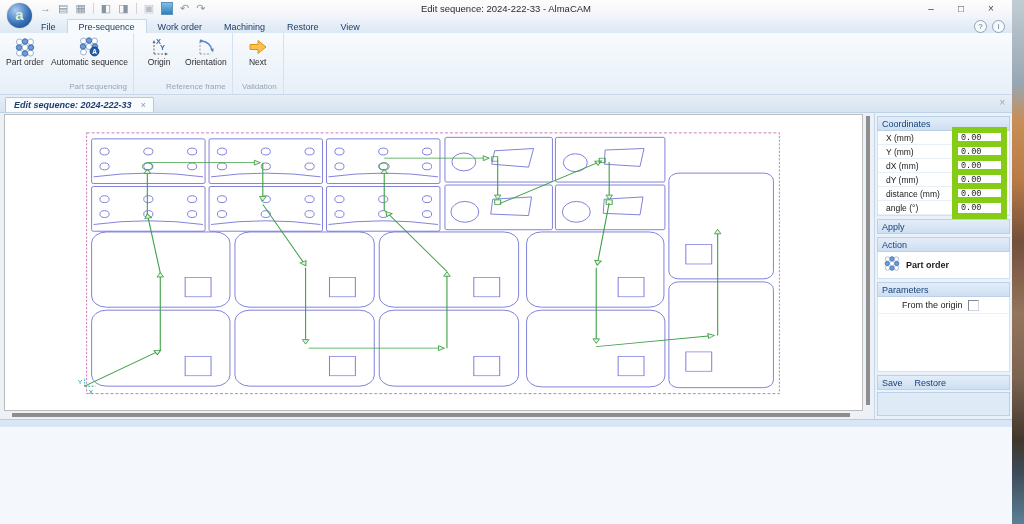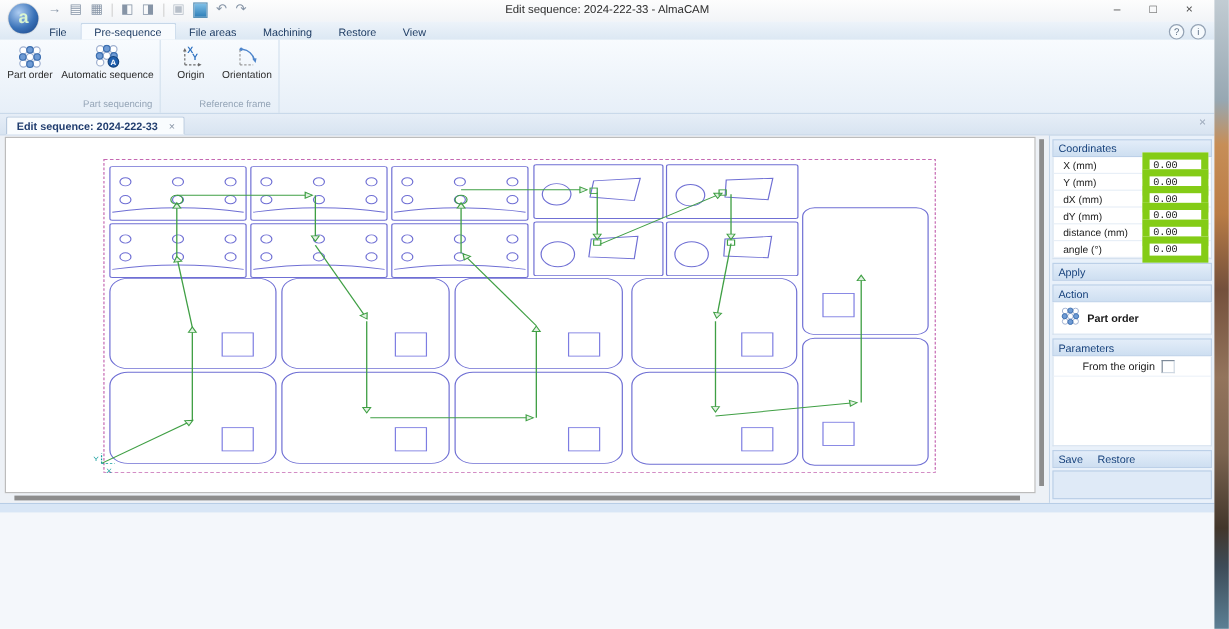--- a/index.html
+++ b/index.html
@@ -26,21 +26,21 @@
   .helpicons{position:absolute;right:7px;top:2px;display:flex;gap:5px;}
   .hicon{width:11px;height:11px;border:1px solid #93a2b4;border-radius:50%;font-size:8px;color:#5f7186;text-align:center;line-height:11px;background:#f6fafd;}
   
   .ribbon{height:61px;background:linear-gradient(#f8fbfe,#e7eff8);border-bottom:1px solid #c9d9ea;display:flex;}
   .rgroup{display:flex;flex-direction:column;border-right:1px solid #d4e1ee;padding:1px 2px 0;}
   .rbuttons{flex:1;display:flex;align-items:flex-start;}
   .rbtn{min-width:40px;display:flex;flex-direction:column;align-items:center;font-size:8.5px;color:#2e2e2e;text-align:center;padding:2px 3px 0;line-height:9px;}
   .rbtn .ricon{height:22px;display:flex;align-items:center;}
   .rgrouplabel{font-size:8px;color:#95a5b7;text-align:right;padding:1px 4px 3px;white-space:nowrap;}
   
-  .doctabrow{height:17px;background:linear-gradient(#e6eef7,#d8e4f1);border-bottom:1px solid #bfd1e5;position:relative;display:flex;align-items:flex-end;}
+  .doctabrow{height:17px;background:linear-gradient(#e6eef7,#d8e4f1);border-bottom:1px solid #bfd1e5;position:relative;display:flex;align-items:flex-end;font-style:italic;}
   .doctab{margin-left:5px;background:#f9fcfe;border:1px solid #b7c9dd;border-bottom:none;font-size:9px;font-weight:bold;color:#1f3c6e;padding:2px 7px 2px 8px;display:flex;gap:9px;align-items:center;border-radius:2px 2px 0 0;white-space:nowrap;}
   .doctab .close{color:#8a97a8;font-weight:normal;font-size:9px;}
   .panelclose{position:absolute;right:7px;top:3px;color:#9aa7b8;font-size:10px;line-height:10px;}
   
   .workspace{display:flex;height:306px;}
   .canvaswrap{flex:1;position:relative;background:#edf1f6;}
   .canvas{position:absolute;left:4px;top:1px;right:11px;bottom:8px;background:#fff;border:1px solid #bcbcbc;}
   .canvas svg{width:100%;height:100%;display:block;}
   .vscroll{position:absolute;right:3px;top:2px;bottom:11px;width:6px;}
   .vthumb{position:absolute;left:1px;width:4px;top:1px;bottom:3px;background:#8d8d8d;}
@@ -86,21 +86,21 @@
     <div class="winbtns">
       <span>–</span>
       <span>□</span>
       <span>×</span>
     </div>
   </div>
 
   <div class="tabrow">
     <span class="tab">File</span>
     <span class="tab active">Pre-sequence</span>
-    <span class="tab">File areas</span>
+    <span class="tab">Work order</span>
     <span class="tab">Machining</span>
     <span class="tab">Restore</span>
     <span class="tab">View</span>
     <div class="helpicons">
       <span class="hicon">?</span>
       <span class="hicon">i</span>
     </div>
   </div>
 
   <div class="ribbon">
@@ -170,20 +170,33 @@
                 <path d="M4 17 V4 M4 17 H15" stroke="#9a9a9a" fill="none" stroke-dasharray="2 1.5"></path>
                 <path d="M6 4 A 12 12 0 0 1 16 13" stroke="#4f86cc" fill="none" stroke-width="1.3"></path>
                 <path d="M14.2 12 L17 15.5 L17.8 11.5 Z" fill="#4f86cc"></path>
                 <circle cx="5" cy="4" r="1.4" fill="#4f86cc"></circle>
               </svg>
           </span>
           <span>Orientation</span>
         </div>
       </div>
       <div class="rgrouplabel">Reference frame</div>
+    </div>
+    <div class="rgroup">
+      <div class="rbuttons">
+        <div class="rbtn">
+          <span class="ricon">
+            <svg width="22" height="20" viewBox="0 0 22 20">
+                <polygon points="3,7.5 11,7.5 11,3.5 19,10 11,16.5 11,12.5 3,12.5" fill="#fbc054" stroke="#e0940f" stroke-linejoin="round"></polygon>
+              </svg>
+          </span>
+          <span>Next</span>
+        </div>
+      </div>
+      <div class="rgrouplabel">Validation</div>
     </div>
   </div>
 
   <div class="doctabrow">
     <div class="doctab">
       <span>Edit sequence: 2024-222-33</span>
       <span class="close">×</span>
     </div>
     <span class="panelclose">×</span>
   </div>

